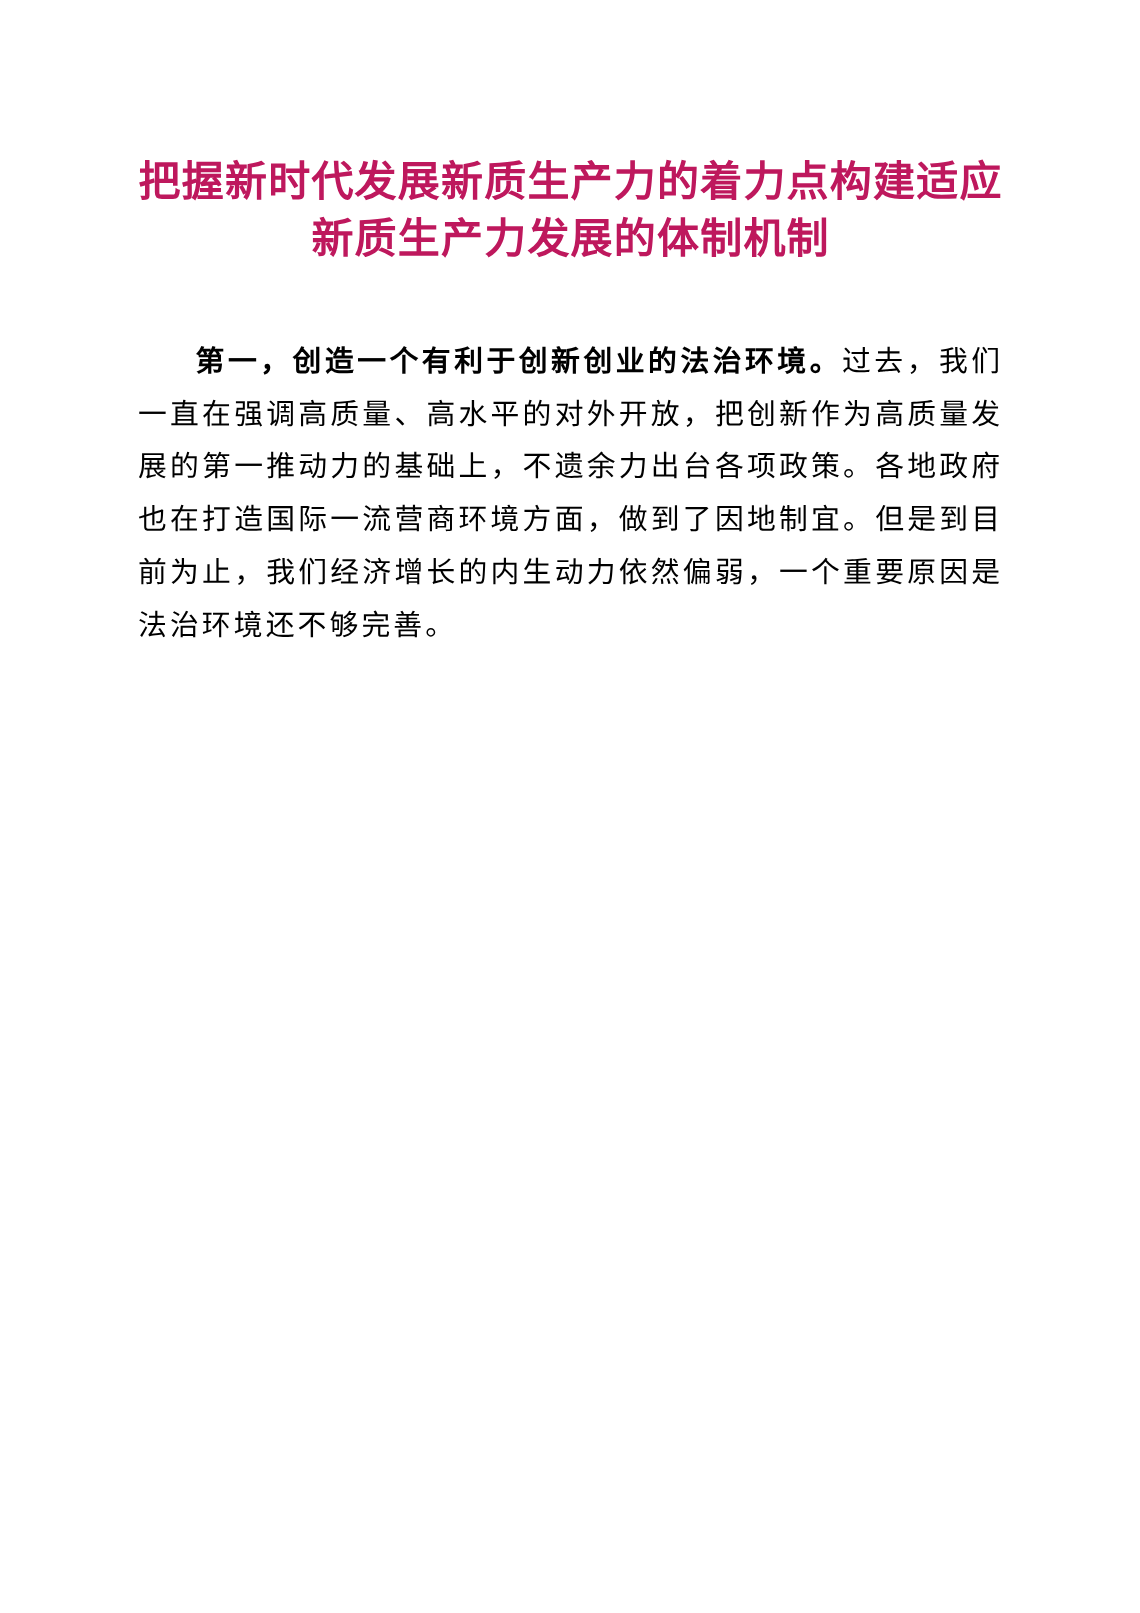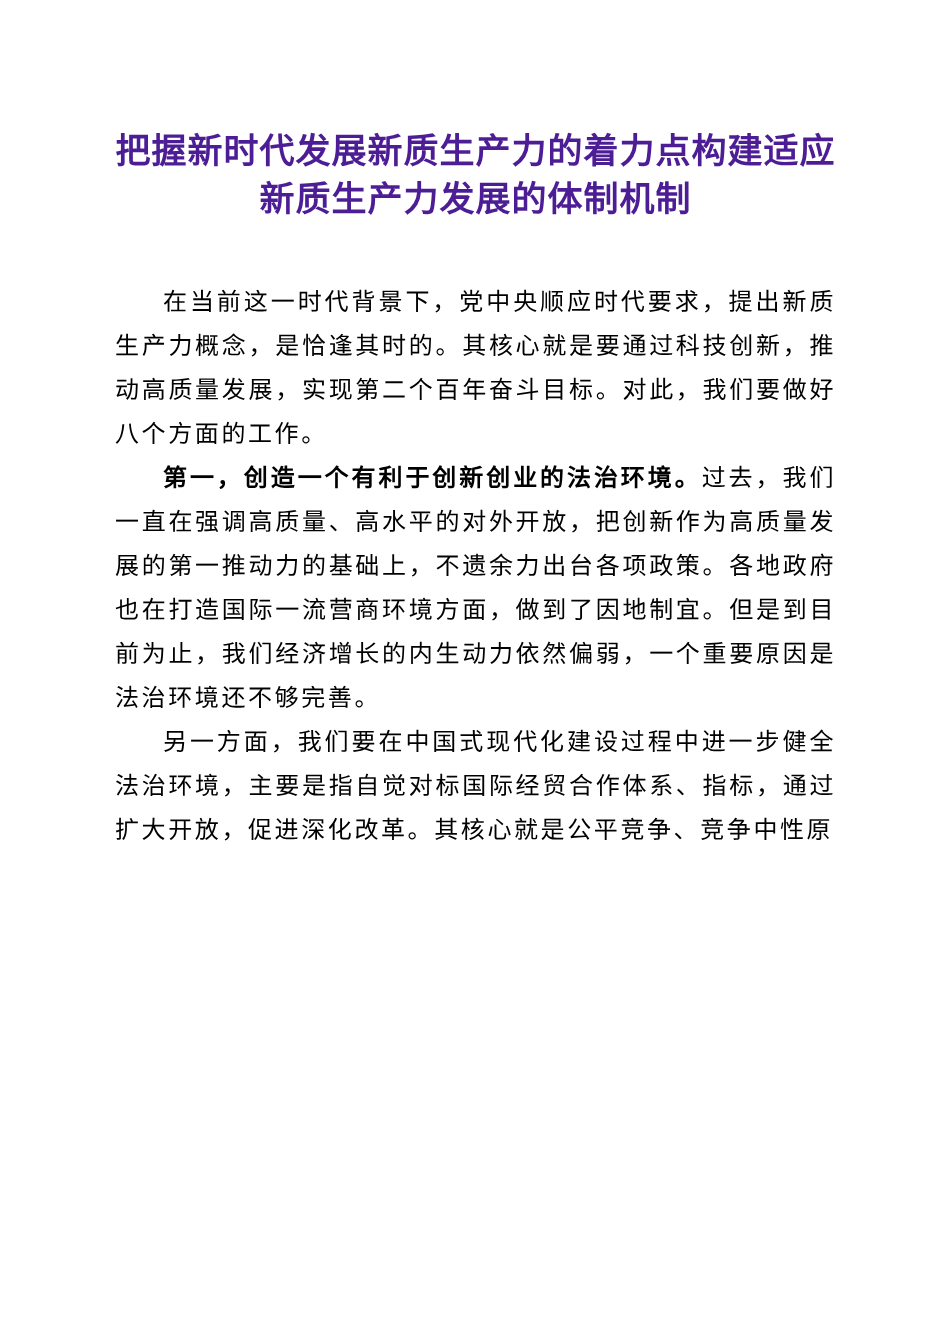--- a/index.html
+++ b/index.html
@@ -20,21 +20,21 @@
       color: #000000;
     }
     .doc-title {
       margin: 128px 0 0 0;
       font-size: 35px;
       line-height: 48px;
       font-weight: bold;
       text-align: center;
       letter-spacing: 1px;
       word-break: break-all;
-      color: #4c1d95;
+      color: #be185d;
     }
     .doc-body {
       margin-top: 56px;
     }
     .para {
       margin: 0;
       font-size: 24px;
       line-height: 44px;
       letter-spacing: 2.6px;
       text-align: justify;
@@ -47,20 +47,18 @@
       font-weight: bold;
     }
   </style>
 </head>
 <body>
 
 <div class="page">
   <h1 class="doc-title">把握新时代发展新质生产力的着力点构建适应新质生产力发展的体制机制</h1>
 
   <div class="doc-body">
-    <p class="para"><span class="lead"></span><span>在当前这一时代背景下，党中央顺应时代要求，提出新质生产力概念，是恰逢其时的。其核心就是要通过科技创新，推动高质量发展，实现第二个百年奋斗目标。对此，我们要做好八个方面的工作。</span></p>
 
     <p class="para"><span class="lead">第一，创造一个有利于创新创业的法治环境。</span><span>过去，我们一直在强调高质量、高水平的对外开放，把创新作为高质量发展的第一推动力的基础上，不遗余力出台各项政策。各地政府也在打造国际一流营商环境方面，做到了因地制宜。但是到目前为止，我们经济增长的内生动力依然偏弱，一个重要原因是法治环境还不够完善。</span></p>
 
 
-    <p class="para"><span class="lead"></span><span>另一方面，我们要在中国式现代化建设过程中进一步健全法治环境，主要是指自觉对标国际经贸合作体系、指标，通过扩大开放，促进深化改革。其核心就是公平竞争、竞争中性原</span></p>
   </div>
 </div>
 
 </body></html>

